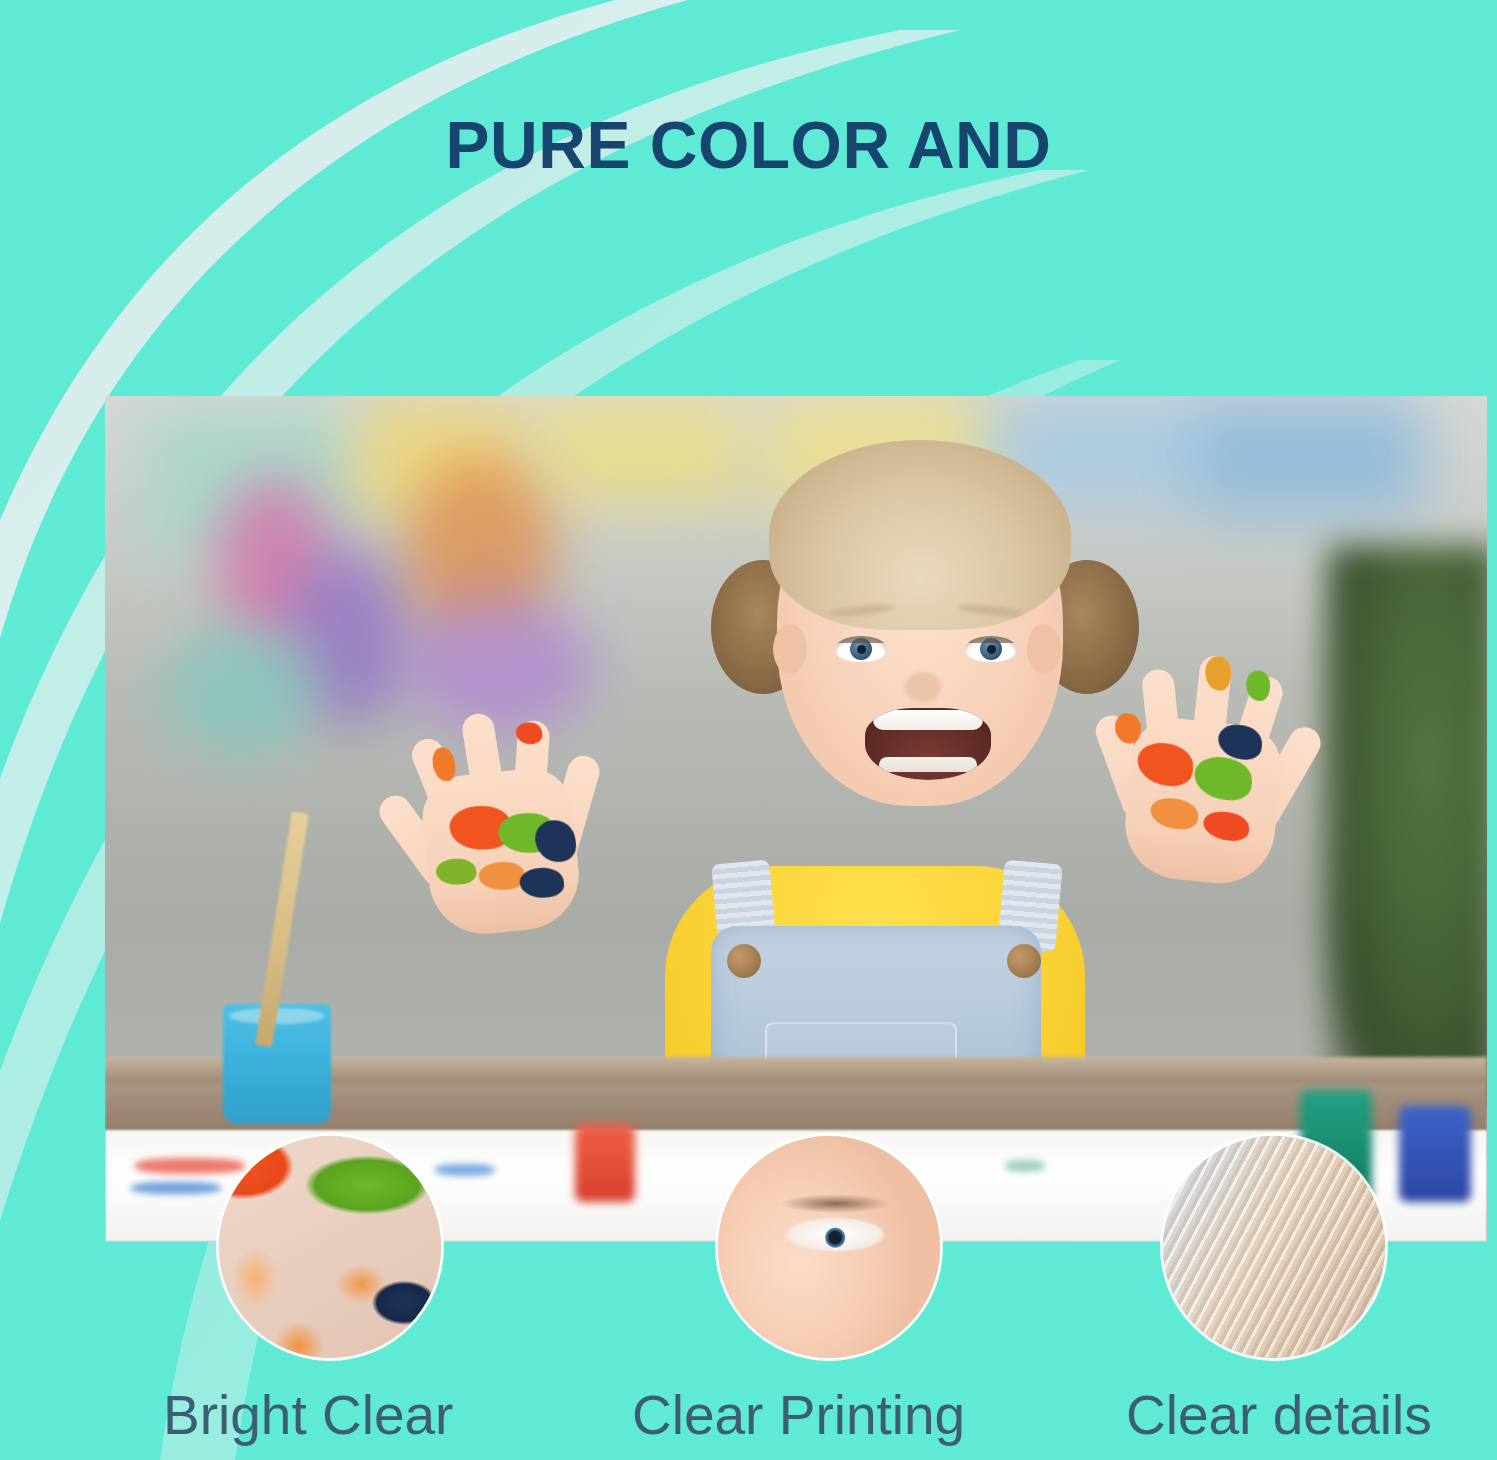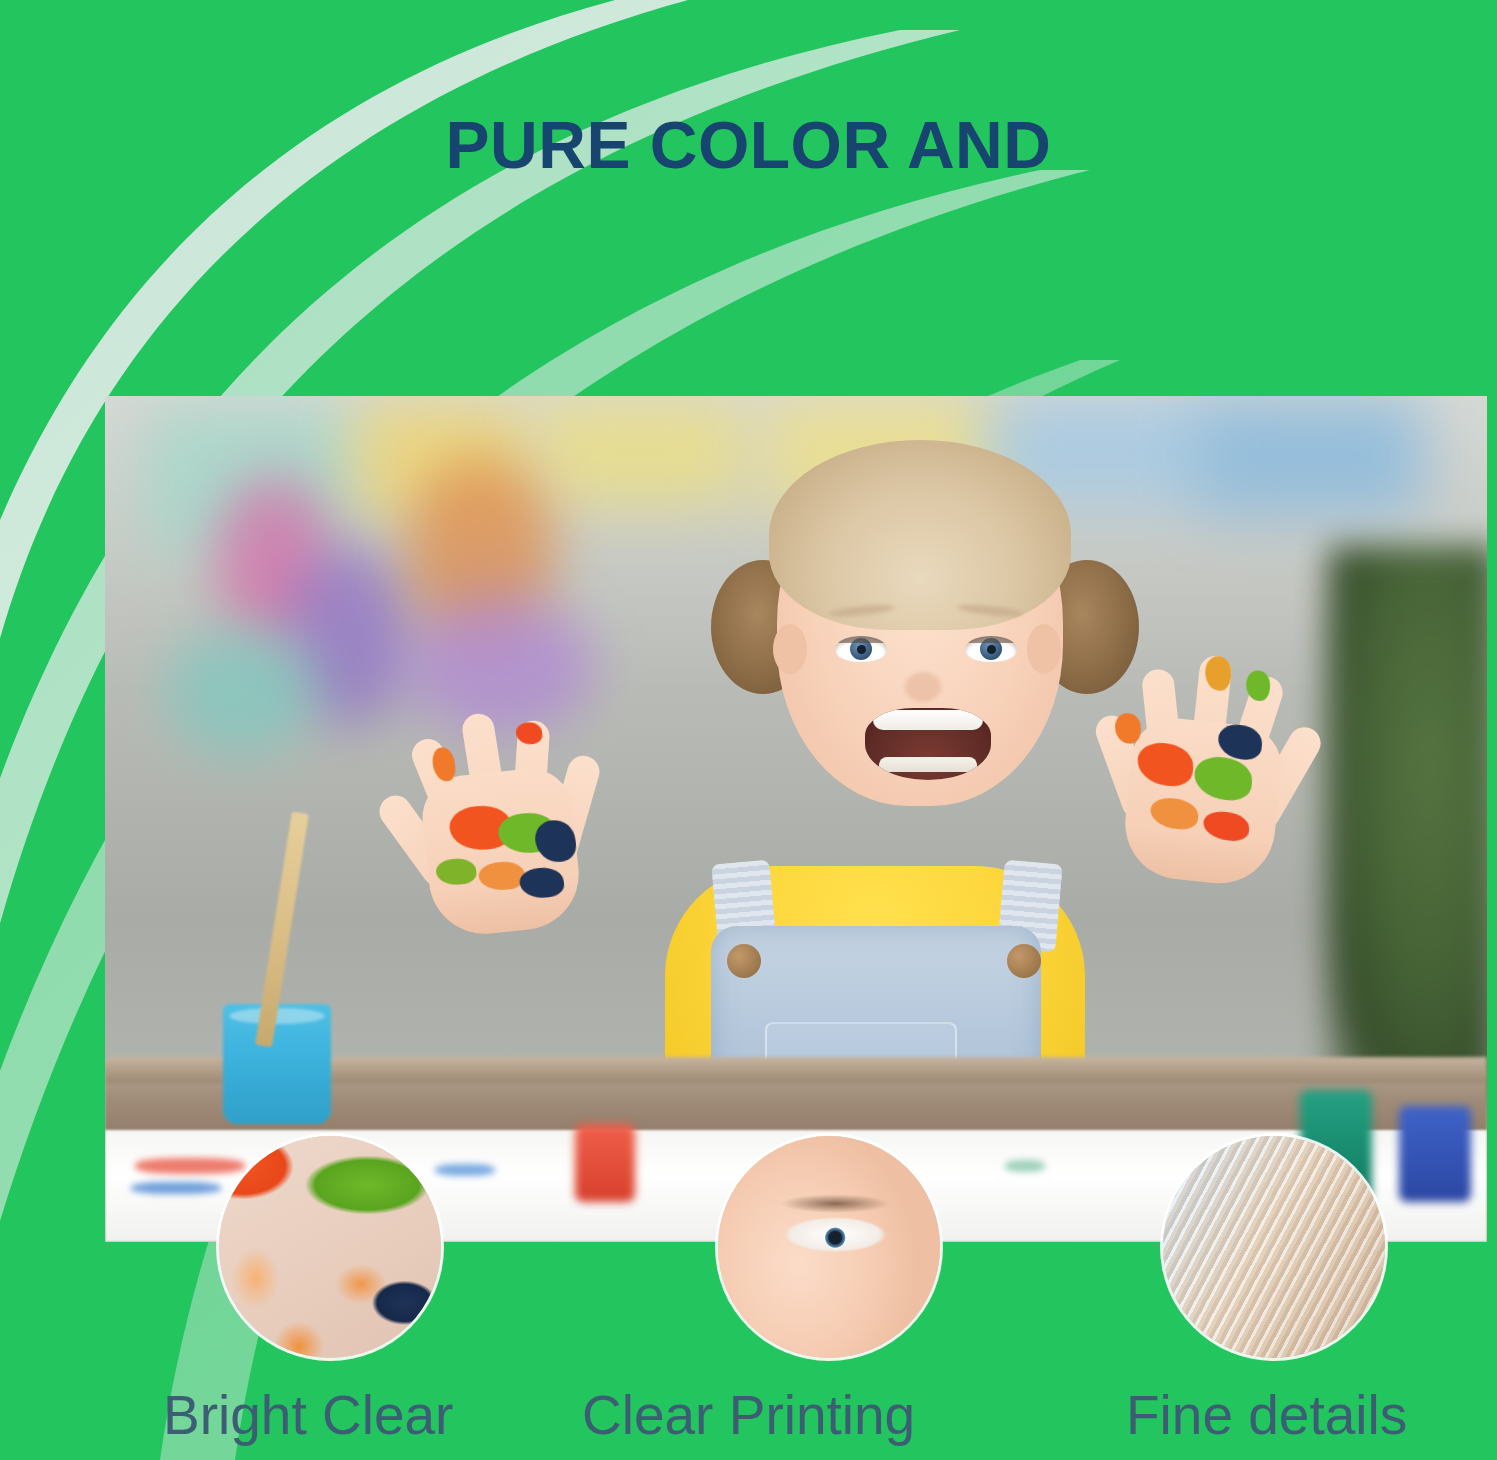--- a/index.html
+++ b/index.html
@@ -5,21 +5,21 @@
   * { margin:0; padding:0; box-sizing:border-box; }
   html,body {
     width:1497px; height:1460px;
     background:#ffffff;
     font-family:"Liberation Sans", sans-serif;
     overflow:hidden;
   }
   .page {
     position:relative;
     width:1497px; height:1460px;
-    background:#22c55e;
+    background:#5eead4;
     overflow:hidden;
   }
 
   
   .swoosh-layer {
     position:absolute; inset:0;
     pointer-events:none;
   }
   .swoosh-layer svg { display:block; width:100%; height:100%; }
 
@@ -311,21 +311,21 @@
   .caption {
     position:absolute;
     top:1388px;
     color:#3d5d75;
     font-size:55px;
     line-height:1;
     white-space:nowrap;
     font-weight:400;
   }
   .cap1 { left:163px; }
-  .cap2 { left:582px;text-align:center; }
+  .cap2 { left:632px;text-align:center; }
   .cap3 { left:1126px; }
 </style>
 </head>
 <body>
 
 <div class="page">
 
   <div class="swoosh-layer">
     <svg viewBox="0 0 1497 1460" preserveAspectRatio="none" aria-hidden="true">
       <defs>
@@ -468,15 +468,15 @@
   </div>
   <div class="circle c2">
     <div class="fill"></div>
   </div>
   <div class="circle c3">
     <div class="fill"></div>
   </div>
 
   <div class="caption cap1">Bright Clear</div>
   <div class="caption cap2">Clear Printing</div>
-  <div class="caption cap3">Fine details</div>
+  <div class="caption cap3">Clear details</div>
 
 </div>
 
 </body></html>

